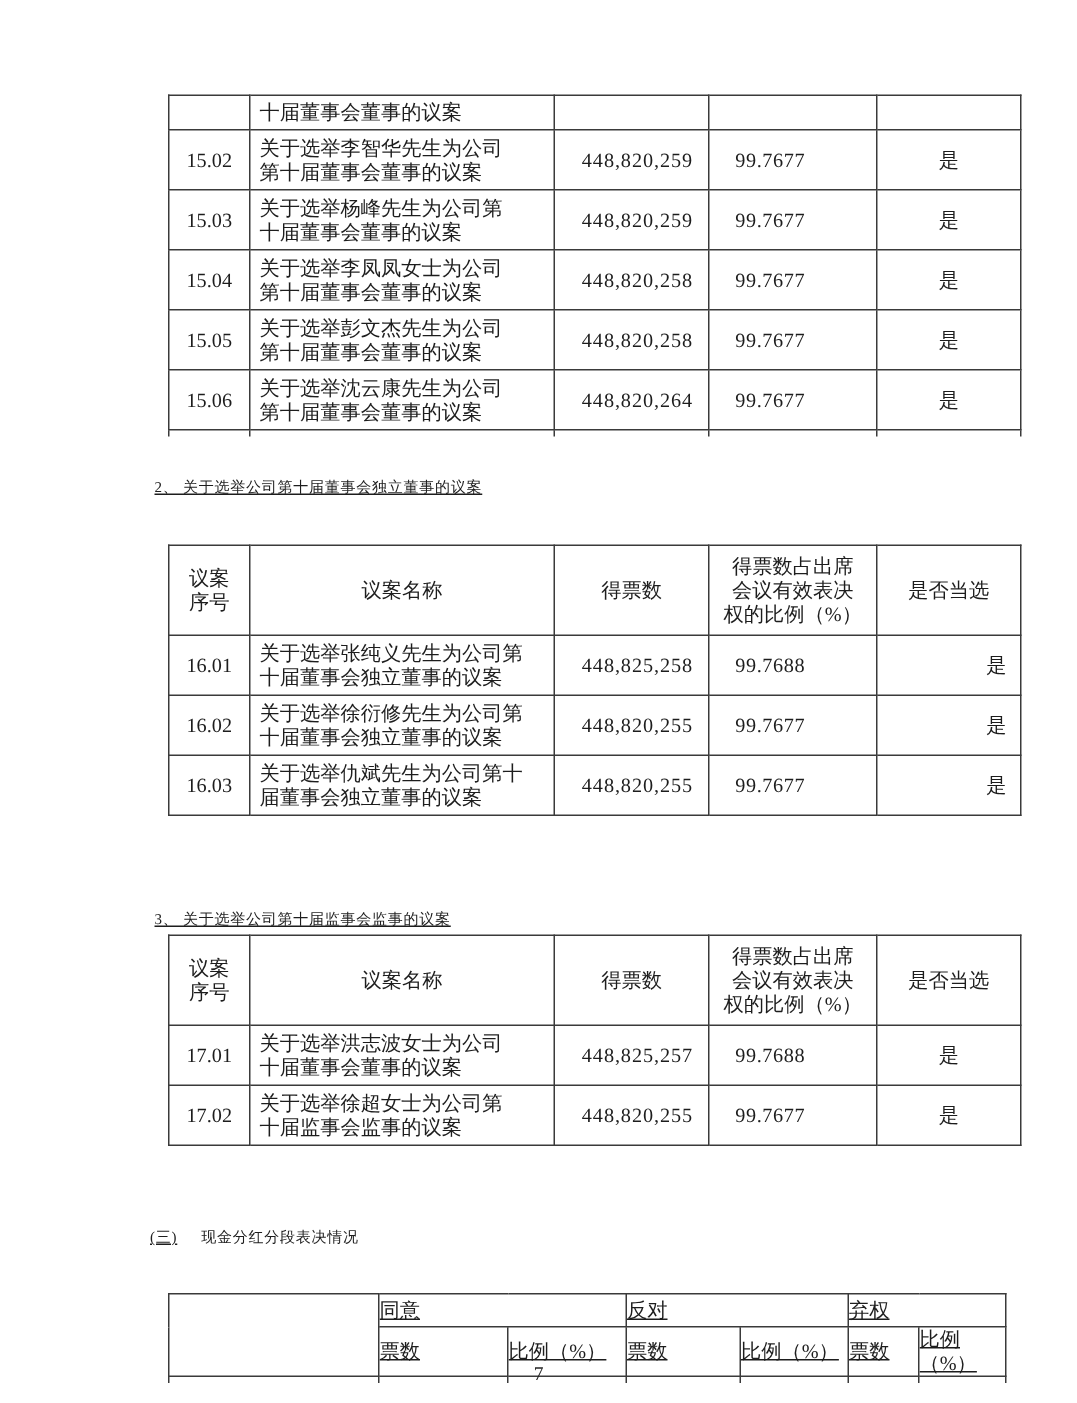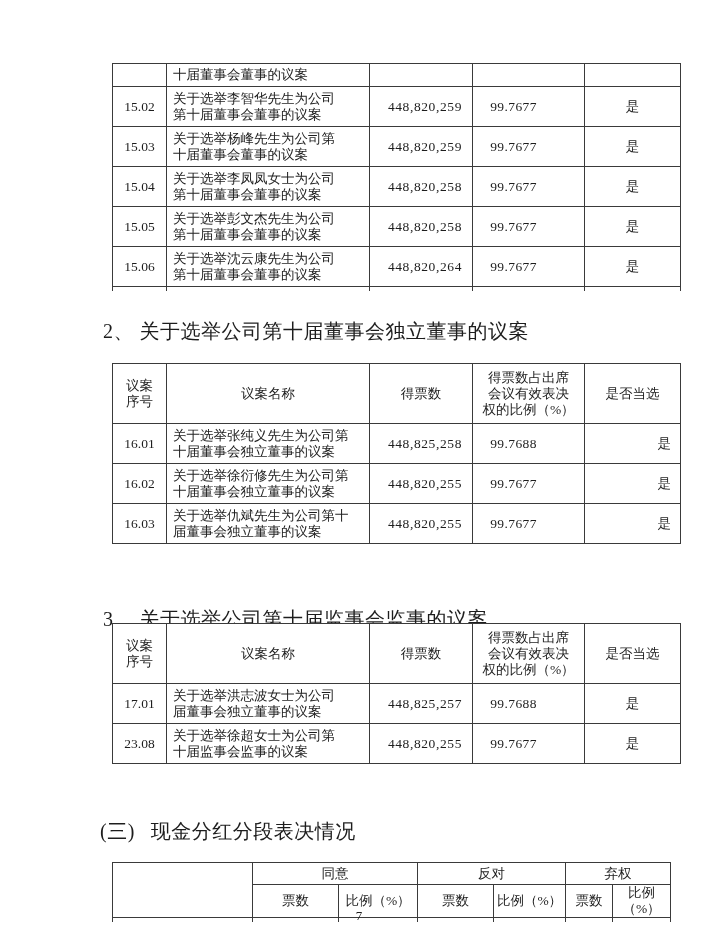--- a/index.html
+++ b/index.html
@@ -32,31 +32,31 @@
   td.el-r  { text-align:right; padding-right:9px; }
   td.hcell { text-align:center; }
 
   
   tr.stub td { height:4px; border-bottom:none; border-top:1px solid #3a3a3a; }
 
   .t1 { top:63px; }
   .t2 { top:363px; }
   .t3 { top:623px; }
 
-  .heading { position:absolute; font-size:20px; letter-spacing:0.5px; white-space:nowrap; }
+  .heading { position:absolute; font-size:10px; letter-spacing:0.5px; white-space:nowrap;text-decoration:underline; }
   .h2 { left:103px; top:318px; }
   .h3 { left:103px; top:606px; }
   .hc { left:100px; top:818px; }
   .hc .gap { display:inline-block; margin-left:16px; }
 
   
   .t4 { left:92px; top:862px; width:558px; }
   .t4 tr.g { height:22px; }
   .t4 tr.s { height:20px; }
-  .t4 td { text-align:center; font-size:13.5px; }
+  .t4 td { font-size:13.5px;text-decoration:underline; }
 
   .page-number {
     position:absolute; top:908px; left:0; width:718px;
     text-align:center; font-size:13px;
   }
 </style>
 </head>
 <body>
 
 <div class="page">
@@ -192,27 +192,27 @@
       <td class="hcell">议案名称</td>
       <td class="hcell">得票数</td>
       <td class="hcell pre">得票数占出席
 会议有效表决
 权的比例（%）</td>
       <td class="hcell">是否当选</td>
     </tr>
     <tr class="data">
       <td class="seq">17.01</td>
       <td class="name pre">关于选举洪志波女士为公司
-届董事会独立董事的议案</td>
+十届董事会董事的议案</td>
       <td class="votes">448,825,257</td>
       <td class="ratio">99.7688</td>
       <td class="el-c">是</td>
     </tr>
     <tr class="data">
-      <td class="seq">23.08</td>
+      <td class="seq">17.02</td>
       <td class="name pre">关于选举徐超女士为公司第
 十届监事会监事的议案</td>
       <td class="votes">448,820,255</td>
       <td class="ratio">99.7677</td>
       <td class="el-c">是</td>
     </tr>
   </tbody>
     </table>
 
   <div class="heading hc">

